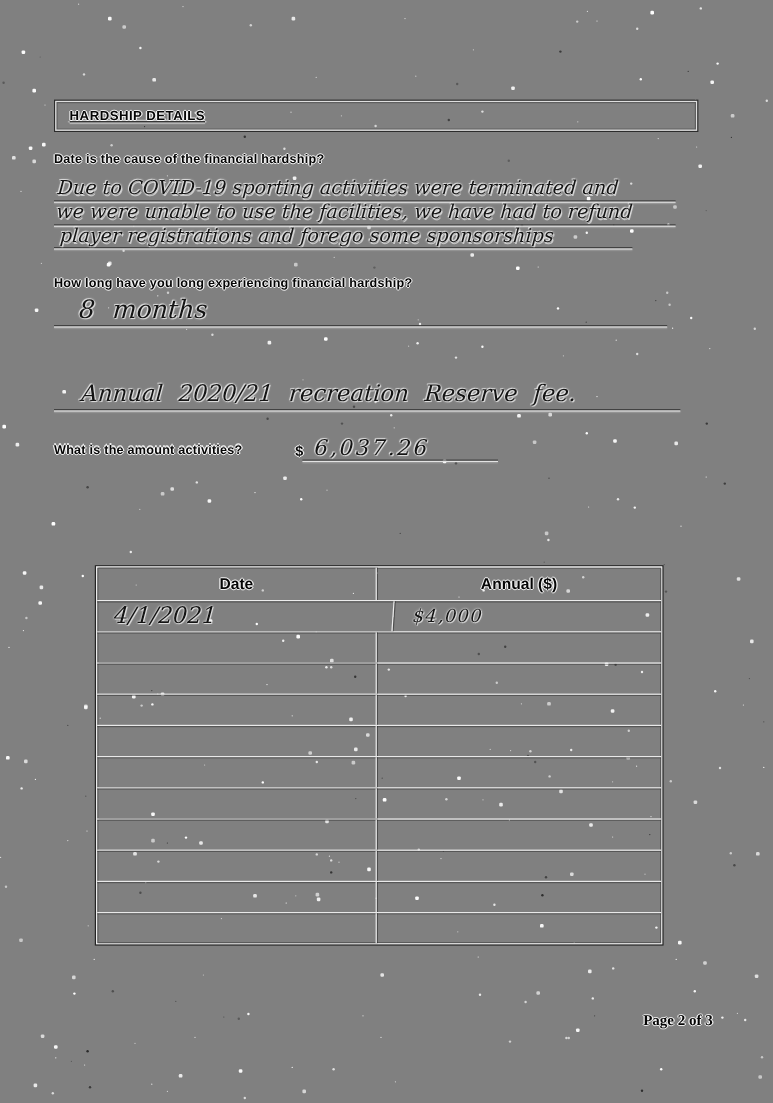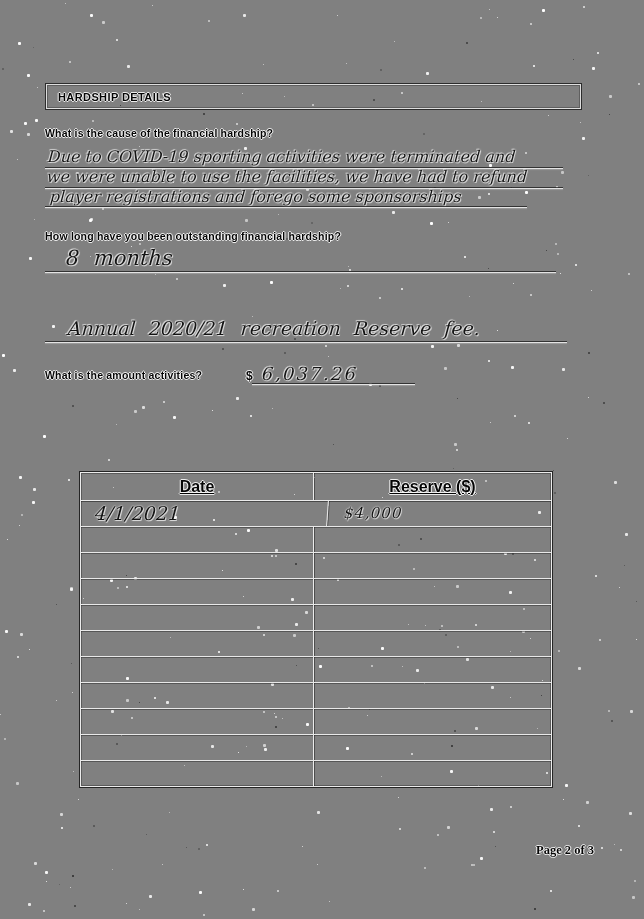--- a/index.html
+++ b/index.html
@@ -13,41 +13,41 @@
     text-shadow:-1px 0 0 rgba(255,255,255,.85),1px 0 0 rgba(255,255,255,.85),
                 0 -1px 0 rgba(255,255,255,.85),0 1px 0 rgba(255,255,255,.85);
   }
   .q-label{font-size:10.5px;letter-spacing:.2px;}
   
   .section-box{
     position:absolute;height:23px;display:flex;align-items:center;
     border:1px solid #dedede;box-shadow:0 0 0 1px #2c2c2c, inset 0 0 0 1px rgba(35,35,35,.35);
     padding-left:11px;
   }
-  .section-box .printed{position:static;font-size:11px;letter-spacing:.4px;}
+  .section-box .printed{position:static;font-size:11px;letter-spacing:.4px;text-decoration:underline;}
   
   .hand{
     position:absolute;font-family:"DejaVu Serif",serif;font-style:italic;
     color:#141414;white-space:nowrap;
     text-shadow:0 0 1px #fff,0 0 2px rgba(255,255,255,.95),1px 1px 0 rgba(255,255,255,.55),-1px -1px 0 rgba(255,255,255,.55);
     transform:skewX(-4deg);
   }
   
   .rule{
     position:absolute;height:1px;background:#e3e3e3;
     box-shadow:0 -1px 0 rgba(25,25,25,.75), 0 1px 1px rgba(255,255,255,.25);
   }
   
   .rtable{
     position:absolute;left:80px;top:472px;width:470px;background:transparent;
     border:1px solid #ececec;box-shadow:0 0 0 1px #242424, inset 0 0 0 1px rgba(35,35,35,.4);
   }
   .thead{display:flex;height:27px;border-bottom:1px solid #ececec;box-shadow:0 1px 0 rgba(25,25,25,.55);}
   .th{display:flex;align-items:center;justify-content:center;}
-  .th .printed{position:static;font-size:16px;text-decoration:underline;}
+  .th .printed{position:static;font-size:13px;}
   .col-date{width:232px;border-right:1px solid #ececec;box-shadow:1px 0 0 rgba(25,25,25,.5);}
   .col-amount{flex:1;}
   .trow{display:flex;height:25px;border-bottom:1px solid #e9e9e9;box-shadow:0 1px 0 rgba(35,35,35,.45);}
   .trow:last-child{border-bottom:none;box-shadow:none;}
   .tcell{overflow:visible;}
   .tcell.hand-cell{
     font-family:"DejaVu Serif",serif;font-style:italic;color:#141414;
     text-shadow:0 0 1px #fff,0 0 2px rgba(255,255,255,.95),1px 1px 0 rgba(255,255,255,.55);
     transform:skewX(-4deg);white-space:nowrap;
   }
@@ -421,51 +421,51 @@
       <span class="dot" style="width: 2px; height: 2px; left: 512px; top: 553px; background: rgba(20, 20, 20, 0.5);"></span>
       <span class="dot" style="width: 1px; height: 1px; left: 624px; top: 565px; background: rgba(20, 20, 20, 0.45);"></span>
       <span class="dot" style="width: 2px; height: 2px; left: 434px; top: 187px; background: rgba(20, 20, 20, 0.46);"></span>
       <span class="dot" style="width: 1px; height: 1px; left: 333px; top: 444px; background: rgba(20, 20, 20, 0.56);"></span>
     </div>
 
   <div class="section-box" style="left:46px;top:84px;width:522px;">
     <span class="printed">HARDSHIP DETAILS</span>
   </div>
 
-  <div class="printed q-label" style="left:45px;top:127px;">What is the cause of the financial hardship?</div>
+  <div class="printed q-label" style="left:45px;top:127px;">Date is the cause of the financial hardship?</div>
 
   <div class="hand" style="left:48px;top:147px;font-size:16px;">Due to COVID-19 sporting activities were terminated and</div>
   <div class="rule" style="left:45px;top:168px;width:518px;"></div>
 
   <div class="hand" style="left:47px;top:167px;font-size:16px;">we were unable to use the facilities, we have had to refund</div>
   <div class="rule" style="left:45px;top:188px;width:518px;"></div>
 
   <div class="hand" style="left:50px;top:187px;font-size:16px;">player registrations and forego some sponsorships</div>
   <div class="rule" style="left:45px;top:207px;width:482px;"></div>
 
-  <div class="printed q-label" style="left:45px;top:230px;">How long have you been outstanding financial hardship?</div>
+  <div class="printed q-label" style="left:45px;top:230px;">How long have you long experiencing financial hardship?</div>
   <div class="hand" style="left:66px;top:246px;font-size:21px;word-spacing:8px;">8 months</div>
   <div class="rule" style="left:45px;top:272px;width:511px;"></div>
 
   <div class="hand" style="left:68px;top:317px;font-size:19px;word-spacing:7px;">Annual 2020/21 recreation Reserve fee.</div>
   <div class="rule" style="left:45px;top:342px;width:522px;"></div>
 
   <div class="printed q-label" style="left:45px;top:369px;">What is the amount activities?</div>
   <div class="printed" style="left:246px;top:369px;font-size:12px;">$</div>
   <div class="hand" style="left:262px;top:363px;font-size:18px;letter-spacing:2px;">6,037.26</div>
   <div class="rule" style="left:252px;top:384px;width:163px;"></div>
 
 
   <div class="rtable">
     <div class="thead">
       <div class="th col-date">
         <span class="printed">Date</span>
       </div>
       <div class="th col-amount">
-        <span class="printed">Reserve ($)</span>
+        <span class="printed">Annual ($)</span>
       </div>
     </div>
     <div id="tbody">
         <div class="trow">
           <div class="tcell col-date hand-cell date-val">4/1/2021</div>
           <div class="tcell col-amount hand-cell amount-val">$4,000</div>
         </div>
         <div class="trow">
           <div class="tcell col-date"></div>
           <div class="tcell col-amount"></div>

